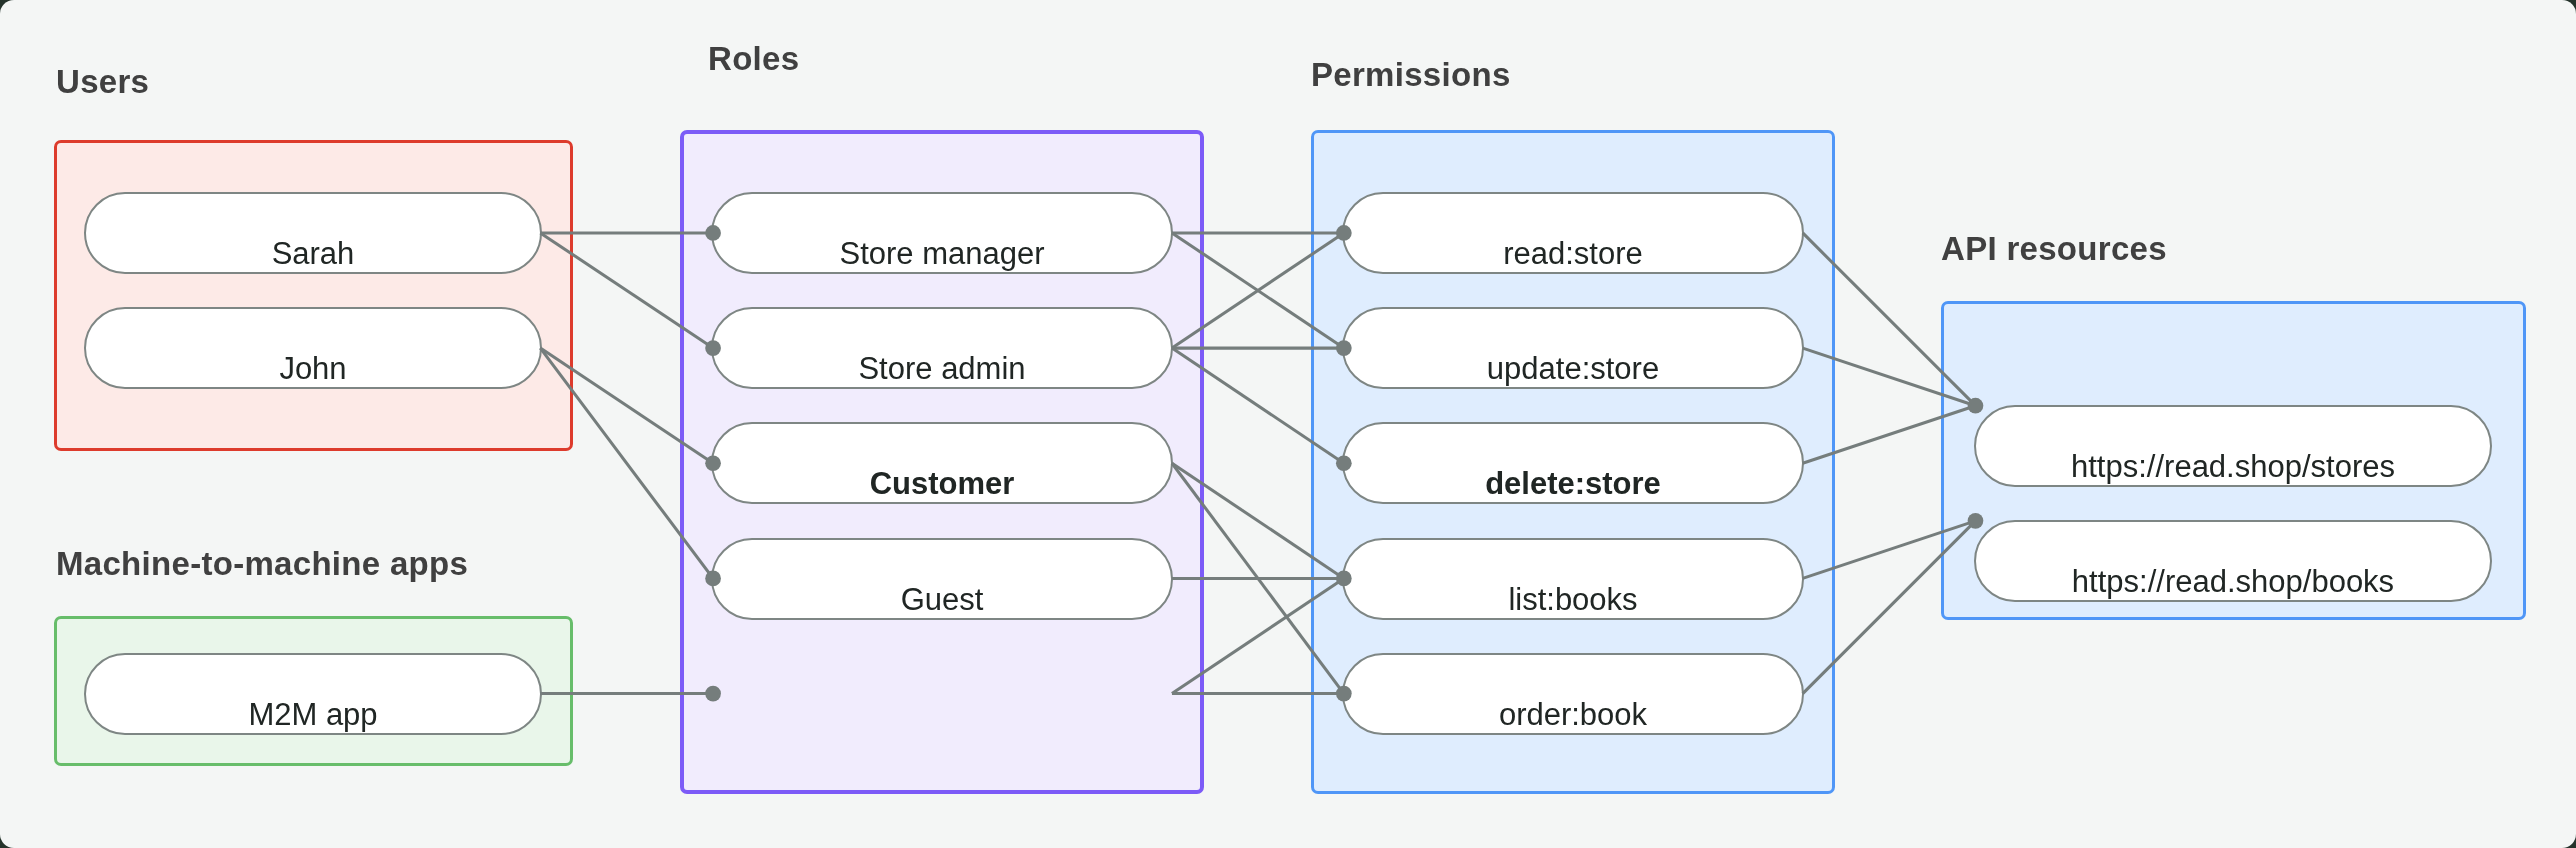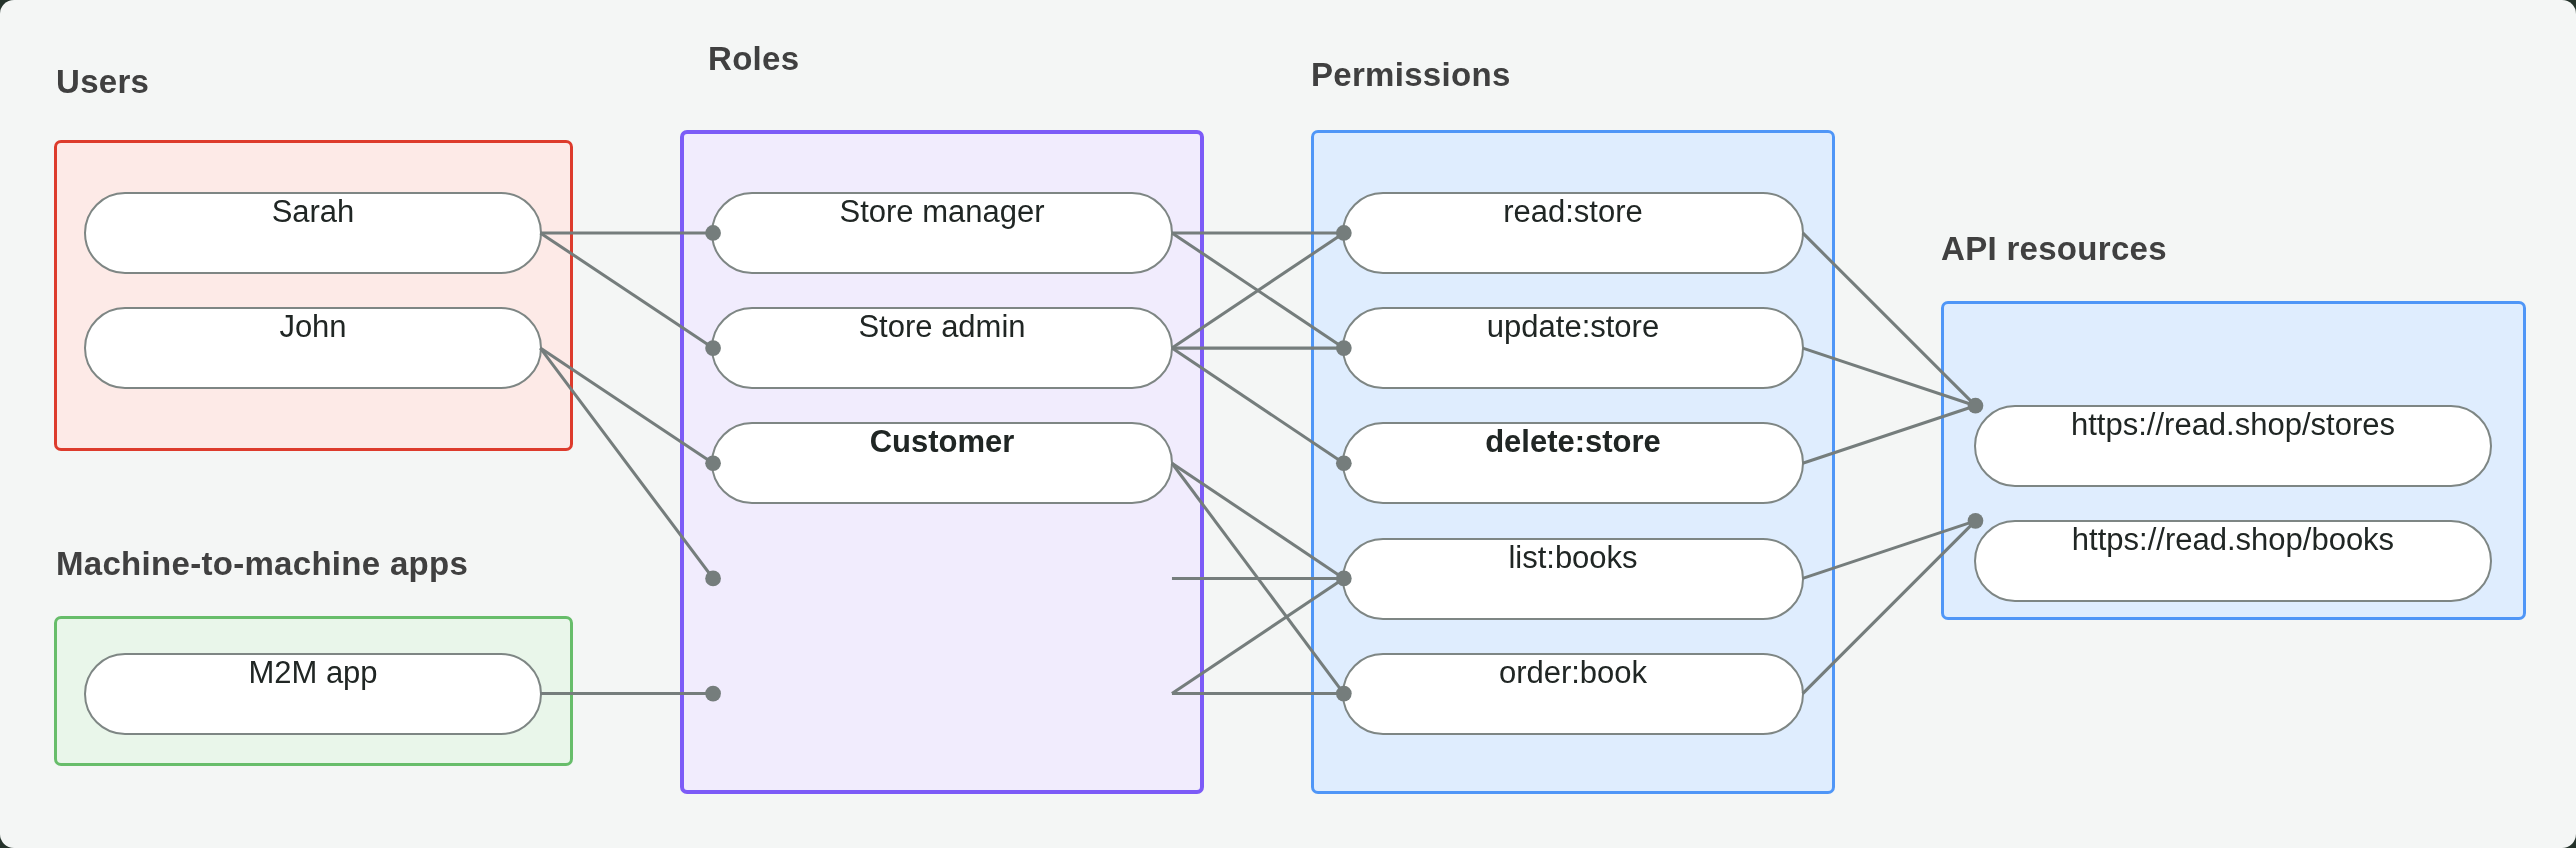--- a/index.html
+++ b/index.html
@@ -60,21 +60,21 @@
     border: 3.5px solid #4f96f7;
   }
   .pill {
     position: absolute;
     height: 82px;
     box-sizing: border-box;
     background: #ffffff;
     border: 2.6px solid #7e8684;
     border-radius: 52px;
     display: flex;
-    align-items: flex-start;
+    align-items: flex-end;
     justify-content: center;
     font-size: 31px;
     color: #202624;
     z-index: 2;
     white-space: nowrap;
   }
   .pill-users { left: 84px;  width: 458px; }
   .pill-roles { left: 711px; width: 462px; }
   .pill-perms { left: 1342px; width: 462px; }
   .pill-api   { left: 1974px; width: 518px; margin-top: 40px; }
@@ -123,20 +123,23 @@
   </div>
 
   <div class="pill pill-roles row-1">
     <span>Store manager</span>
   </div>
   <div class="pill pill-roles row-2">
     <span>Store admin</span>
   </div>
   <div class="pill pill-roles row-3">
     <span>Customer</span>
+  </div>
+  <div class="pill pill-roles row-4">
+    <span>Guest</span>
   </div>
 
   <div class="pill pill-perms row-1">
     <span>read:store</span>
   </div>
   <div class="pill pill-perms row-2">
     <span>update:store</span>
   </div>
   <div class="pill pill-perms row-3">
     <span>delete:store</span>

